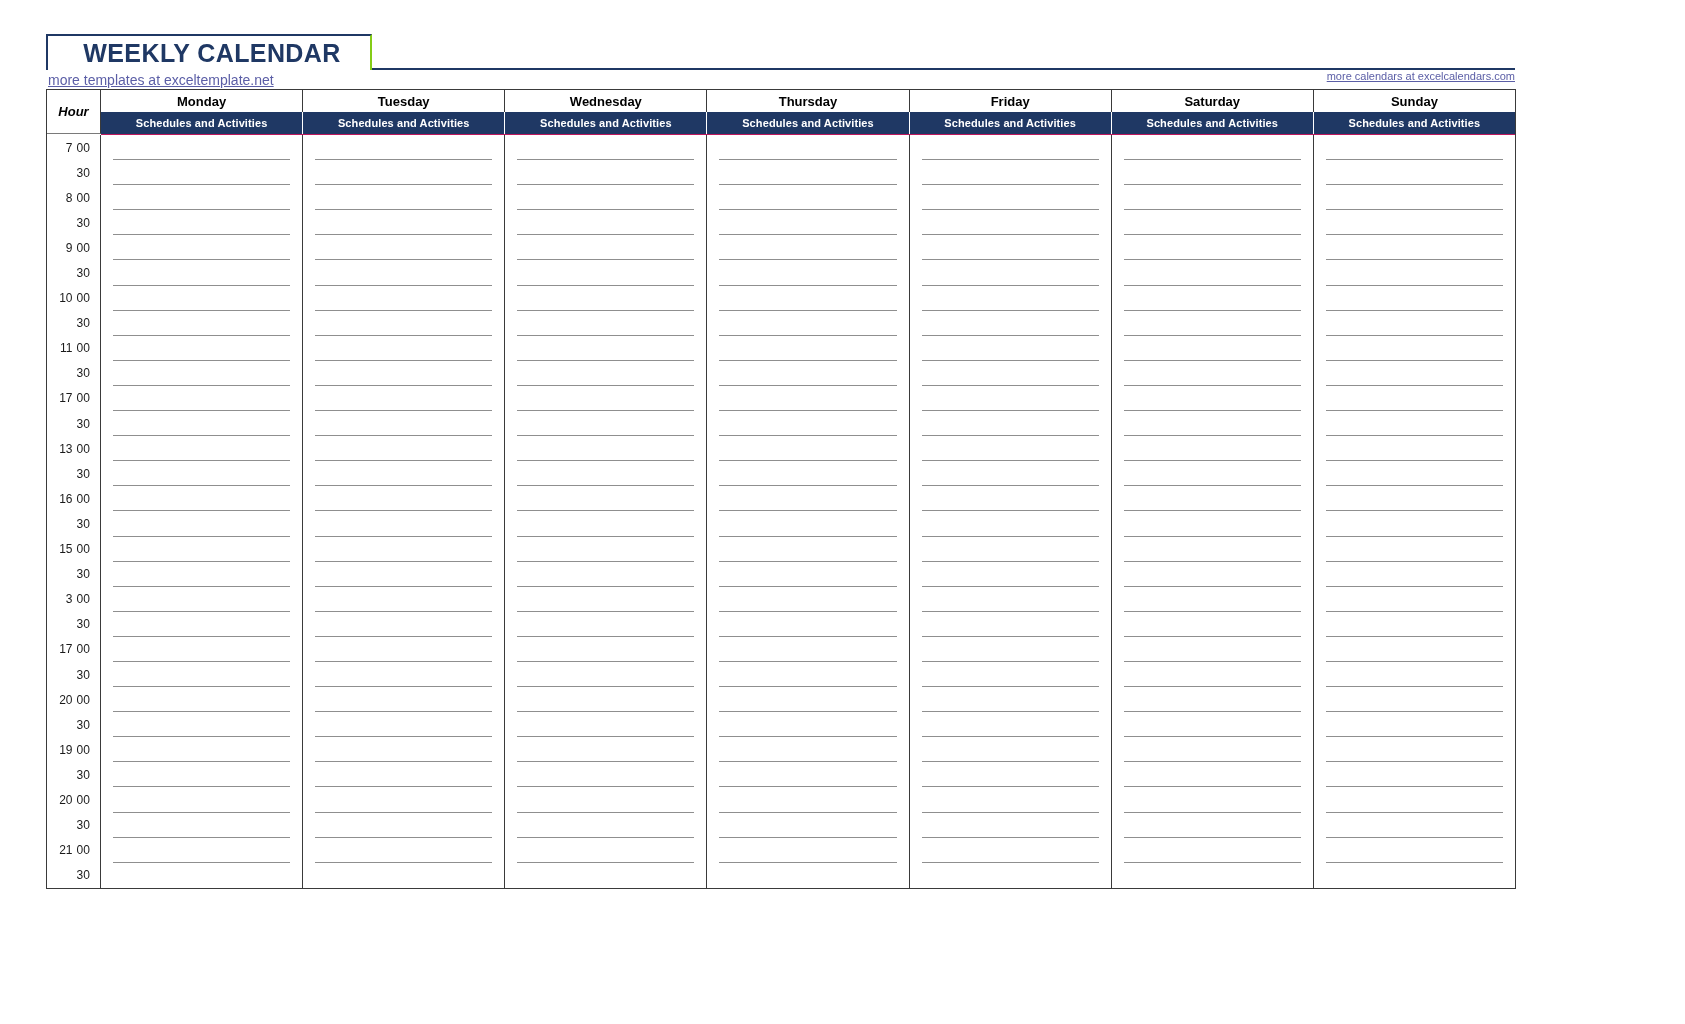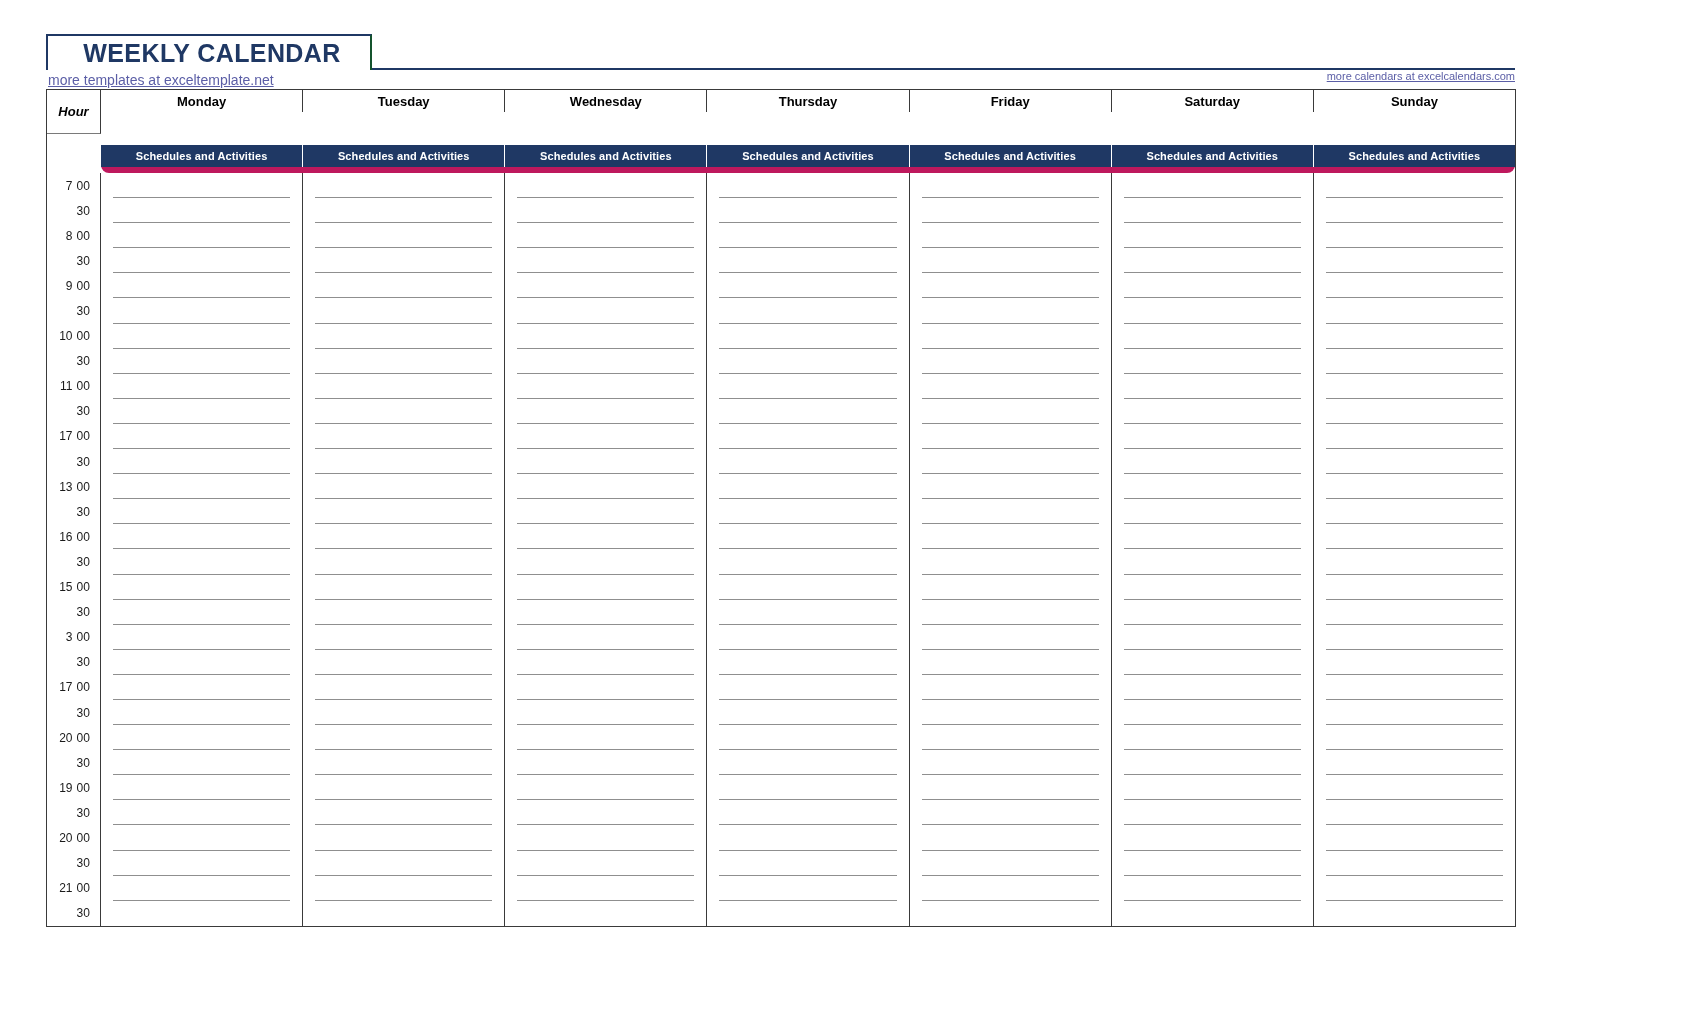--- a/index.html
+++ b/index.html
@@ -25,21 +25,21 @@
 
   
   .title-wrap {
     position: absolute;
     left: 46px;
     top: 34px;
     width: 326px;
     height: 36px;
     border-top: 2px solid #1f3864;
     border-left: 2px solid #1f3864;
-    border-right: 2px solid #14532d;
+    border-right: 2px solid #84cc16;
     border-bottom: none;
     box-sizing: border-box;
     display: flex;
     align-items: center;
     justify-content: center;
   }
   .title-text {
     font-size: 25px;
     font-weight: bold;
     color: #1f3864;
@@ -107,21 +107,20 @@
     height: 44px;
     font-size: 13px;
     font-weight: bold;
     background: #ffffff;
     font-style: italic;
   }
   .days-head {
     flex: 1 1 auto;
     display: flex;
     flex-direction: column;
-    gap: 33px;
   }
   .day-names {
     display: flex;
     height: 22px;
   }
   .day-name {
     flex: 1 1 0;
     box-sizing: border-box;
     border-right: 1px solid #3a3a3a;
     display: flex;
@@ -130,22 +129,21 @@
     font-size: 13px;
     font-weight: bold;
     color: #000000;
     background: #ffffff;
   }
   .day-name:last-child { border-right: none; }
 
   .sub-head {
     display: flex;
     height: 22px;
-    border-bottom: 6px solid #be185d;
-    border-radius: 8px;
+    border-bottom: 1px solid #be185d;
   }
   .sub-cell {
     flex: 1 1 0;
     box-sizing: border-box;
     background: #1f3864;
     border-right: 1px solid #ffffff;
     display: flex;
     align-items: center;
     justify-content: center;
     font-size: 11px;

